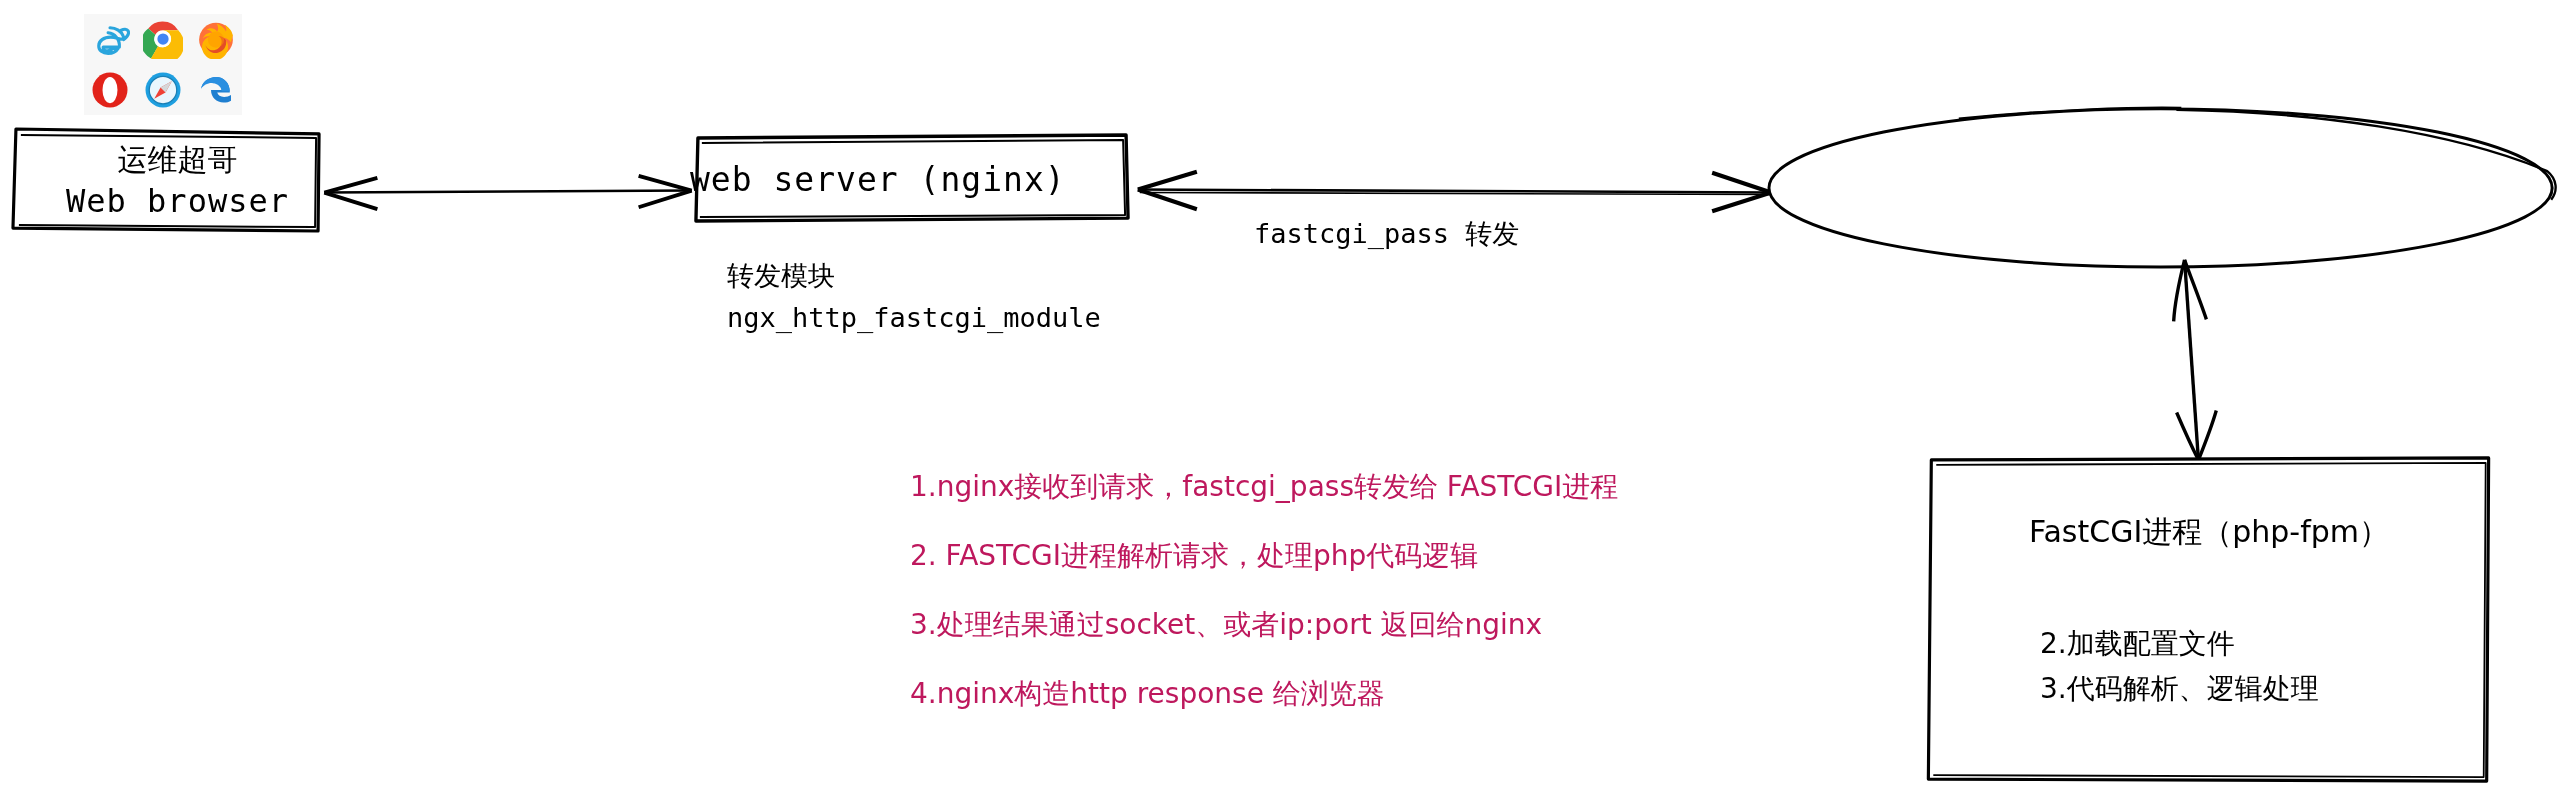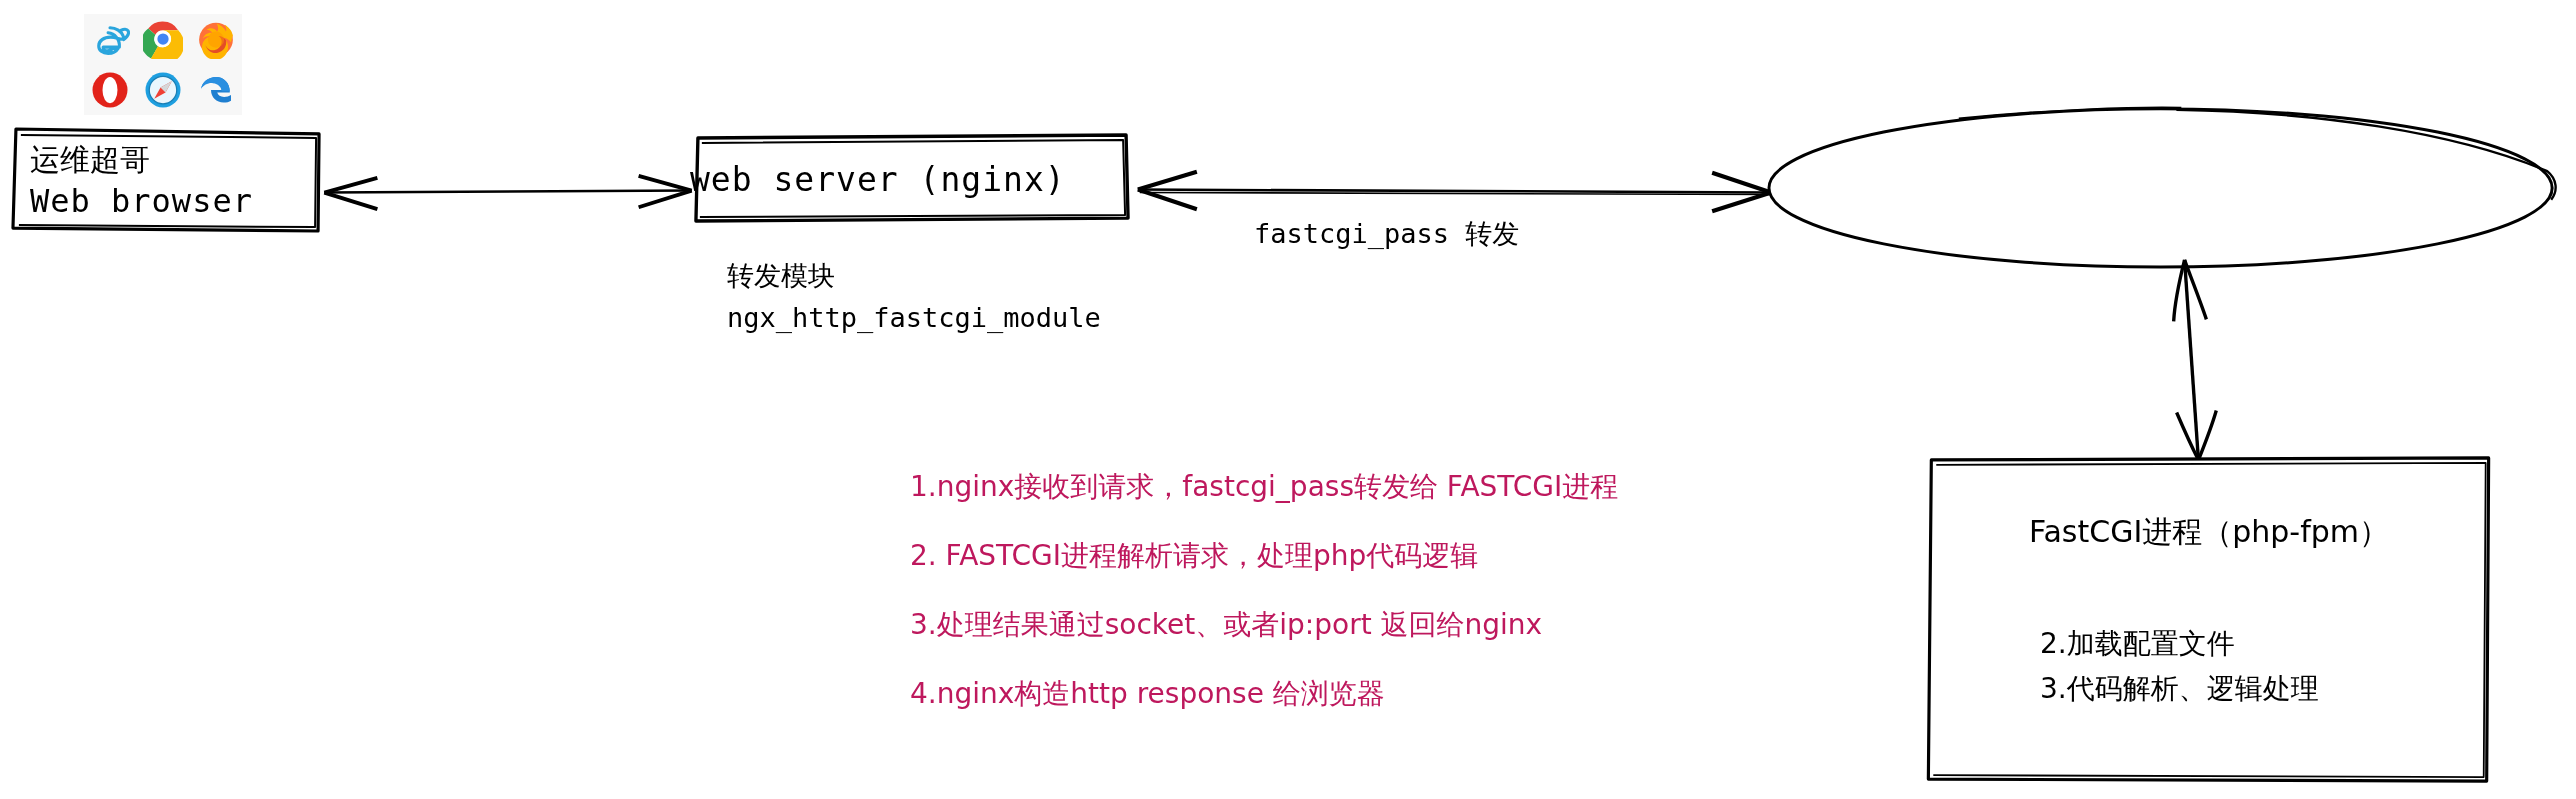--- a/index.html
+++ b/index.html
@@ -25,20 +25,21 @@
   }
   #browser-icons .bicon{width:40px;height:40px;display:block;}
 
   
   .sketch-wrap{position:absolute;}
   .sketch-wrap svg{position:absolute;left:0;top:0;overflow:visible;}
   .boxtext{
     position:absolute;left:0;top:0;width:100%;height:100%;
     display:flex;flex-direction:column;justify-content:center;
     box-sizing:border-box;
+    align-items:center;
   }
 
   .cn{font-family:"DejaVu Sans","Liberation Sans",sans-serif;}
   .mono{font-family:"DejaVu Sans Mono","Liberation Mono",monospace;}
 
   
   #browser-box .boxtext{padding-left:20px;}
   #browser-box .l1{font-size:30px;line-height:40px;color:#000;}
   #browser-box .l2{font-size:32px;line-height:42px;color:#000;letter-spacing:1px;}
 

